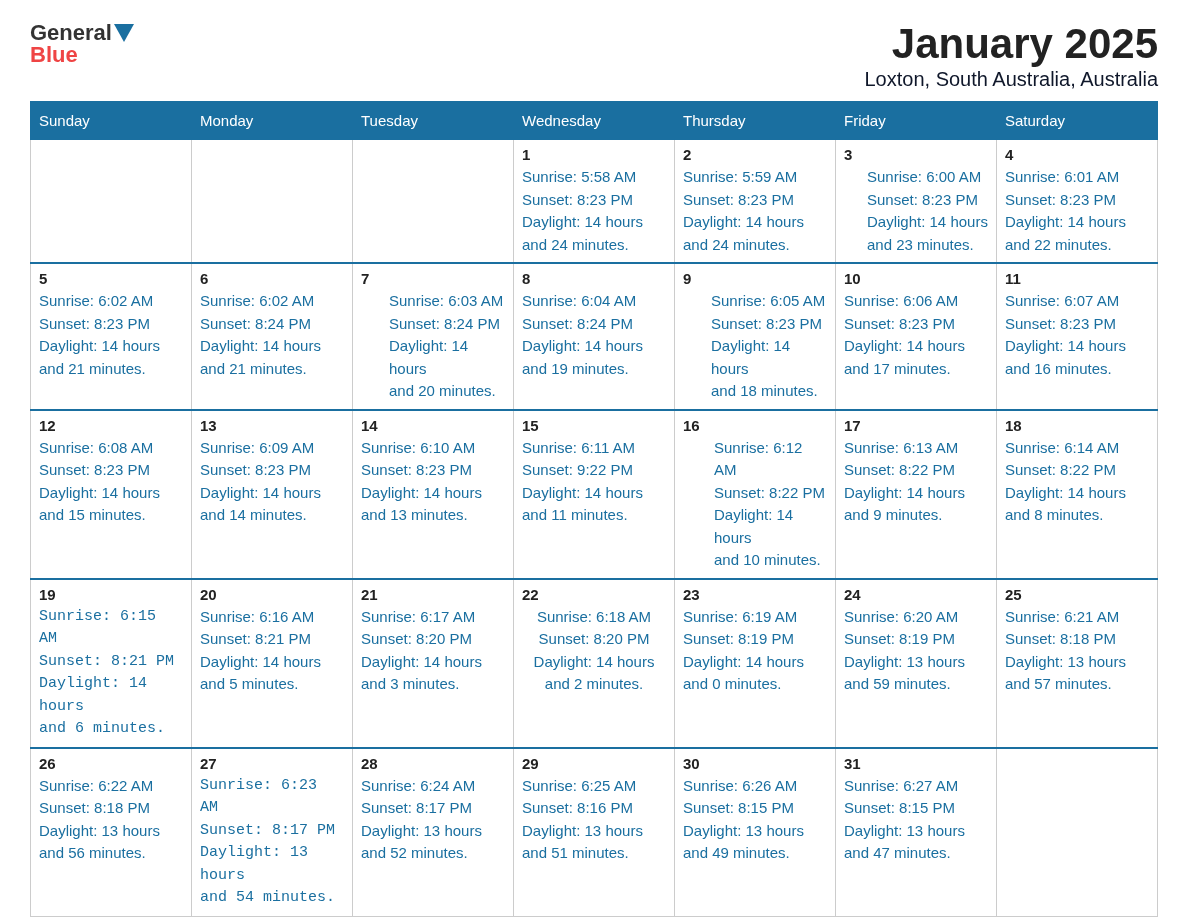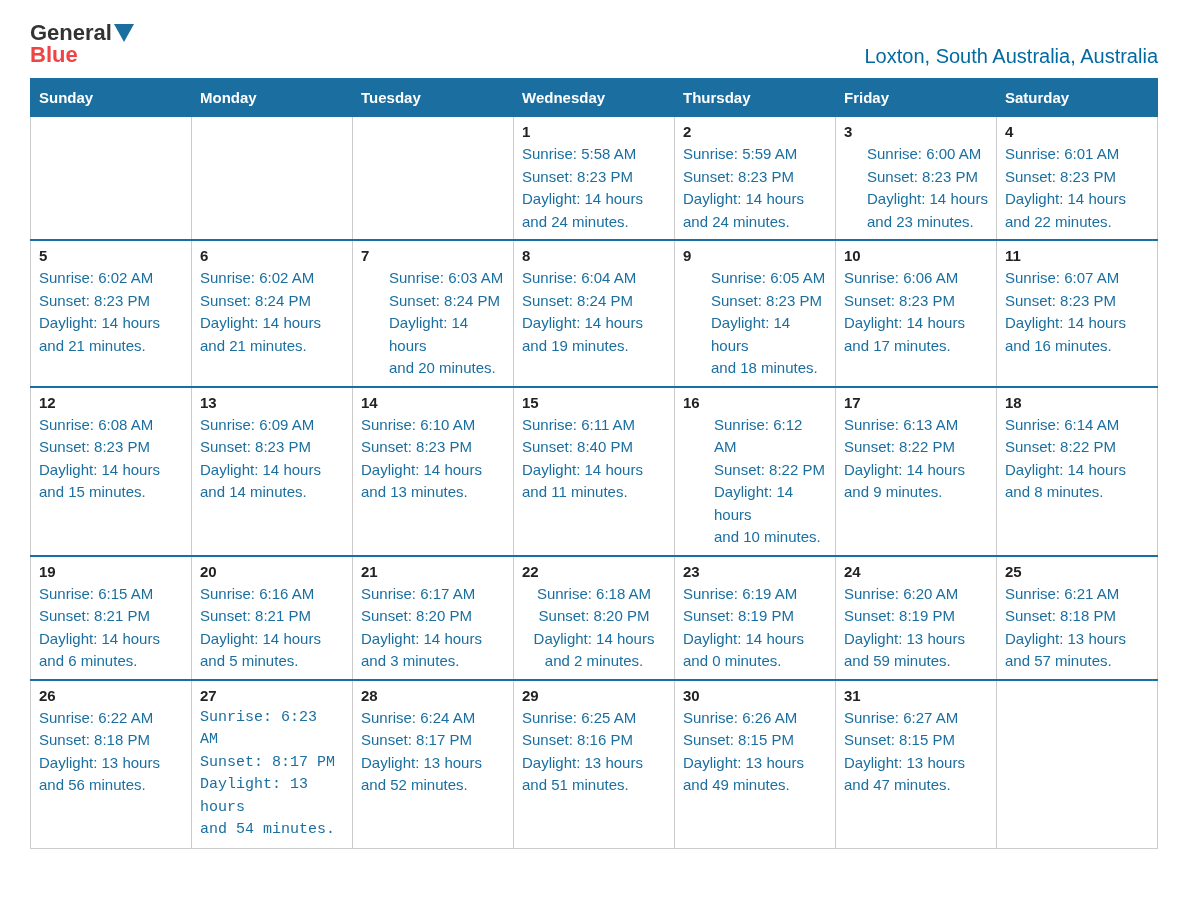--- a/index.html
+++ b/index.html
@@ -6,21 +6,21 @@
     body {
       font-family: Arial, sans-serif;
       background: #fff;
       padding: 20px 30px;
       width: 1188px;
       min-height: 918px;
     }
     .header {
       display: flex;
       justify-content: space-between;
-      align-items: flex-end;
+      align-items: flex-start;
       margin-bottom: 10px;
     }
     .logo-text-general {
       font-size: 22px;
       font-weight: bold;
       color: #333;
     }
     .logo-text-blue {
       font-size: 22px;
       font-weight: bold;
@@ -30,33 +30,33 @@
       text-align: right;
     }
     .title-block h1 {
       font-size: 42px;
       font-weight: bold;
       color: #222;
     }
     .title-block h2 {
       font-size: 20px;
       font-weight: normal;
-      color: #0369a1;
+      color: #0f172a;
     }
     .calendar {
       width: 100%;
       border-collapse: collapse;
       margin-top: 10px;
     }
     .calendar thead tr th {
       background: #1a6fa0;
       color: #fff;
       padding: 10px 8px;
       font-size: 15px;
-      font-weight: bold;
+      font-weight: normal;
       text-align: left;
       border: 1px solid #1a6fa0;
     }
     .calendar tbody tr td {
       vertical-align: top;
       padding: 6px 8px;
       border: 1px solid #ccc;
       font-size: 12.5px;
       color: #222;
       width: 14.28%;
@@ -99,20 +99,21 @@
       <span class="logo-text-general">General</span>
       <div style="display:flex; flex-direction:column; align-items:flex-start; margin-left:2px;">
         <svg width="20" height="18" viewBox="0 0 20 18">
           <polygon points="0,0 20,0 10,18" fill="#1a6fa0"></polygon>
         </svg>
       </div>
     </div>
     <span class="logo-text-blue" style="margin-top:-4px;">Blue</span>
   </div>
   <div class="title-block">
+    <h1>January 2025</h1>
     <h2>Loxton, South Australia, Australia</h2>
   </div>
 </div>
 
 <table class="calendar">
   <thead>
     <tr>
     <th>Sunday</th>
         <th>Monday</th>
         <th>Tuesday</th>
@@ -225,21 +226,21 @@
         <td>
           <span class="day-num">14</span>
           <div class="sun-info" style="white-space: pre-line;">Sunrise: 6:10 AM
 Sunset: 8:23 PM
 Daylight: 14 hours
 and 13 minutes.</div>
         </td>
         <td>
           <span class="day-num">15</span>
           <div class="sun-info" style="white-space: pre-line;">Sunrise: 6:11 AM
-Sunset: 8:40 PM
+Sunset: 9:22 PM
 Daylight: 14 hours
 and 11 minutes.</div>
         </td>
         <td>
           <span class="day-num">16</span>
           <div class="sun-info" style="white-space: pre-line; margin-left: 31px;">Sunrise: 6:12 AM
 Sunset: 8:22 PM
 Daylight: 14 hours
 and 10 minutes.</div>
         </td>
@@ -254,21 +255,21 @@
           <span class="day-num">18</span>
           <div class="sun-info" style="white-space: pre-line;">Sunrise: 6:14 AM
 Sunset: 8:22 PM
 Daylight: 14 hours
 and 8 minutes.</div>
         </td>
       </tr>
       <tr>
         <td>
           <span class="day-num">19</span>
-          <div class="sun-info" style="white-space: pre-line;">Sunrise: 6:15 AM
+          <div class="sun-info" style="white-space: pre-line; font-family: Liberation Mono, monospace;">Sunrise: 6:15 AM
 Sunset: 8:21 PM
 Daylight: 14 hours
 and 6 minutes.</div>
         </td>
         <td>
           <span class="day-num">20</span>
           <div class="sun-info" style="white-space: pre-line;">Sunrise: 6:16 AM
 Sunset: 8:21 PM
 Daylight: 14 hours
 and 5 minutes.</div>

